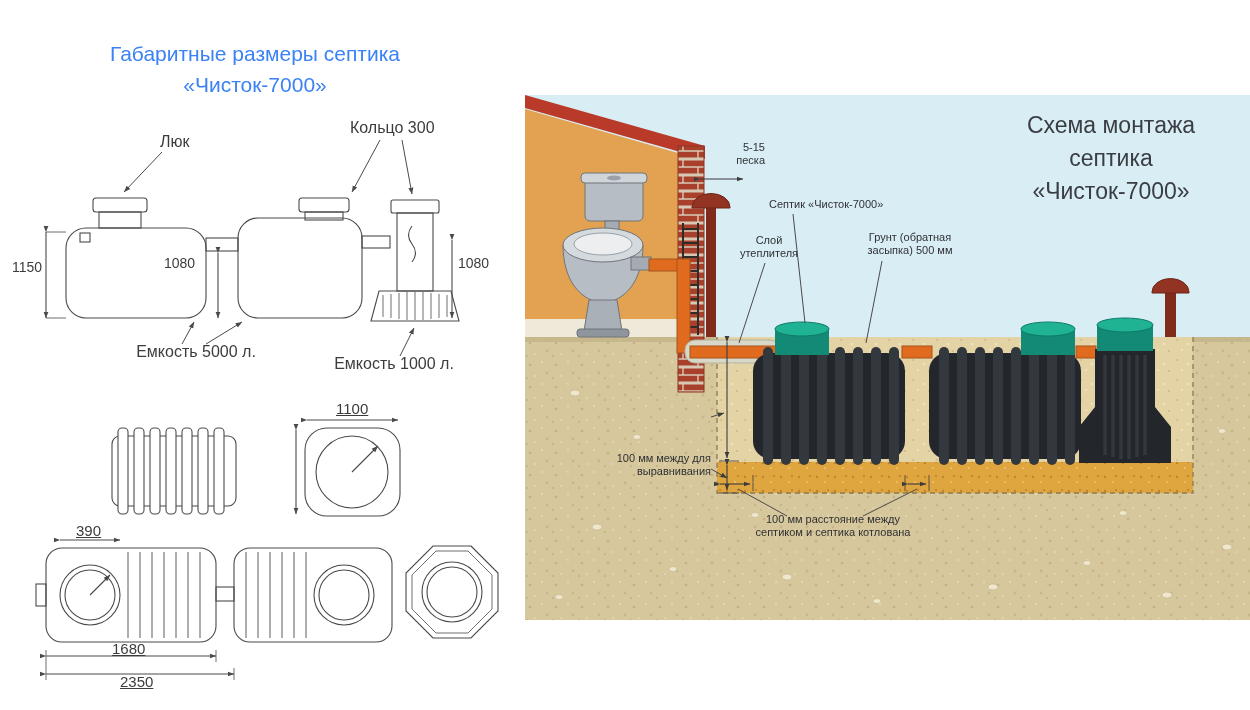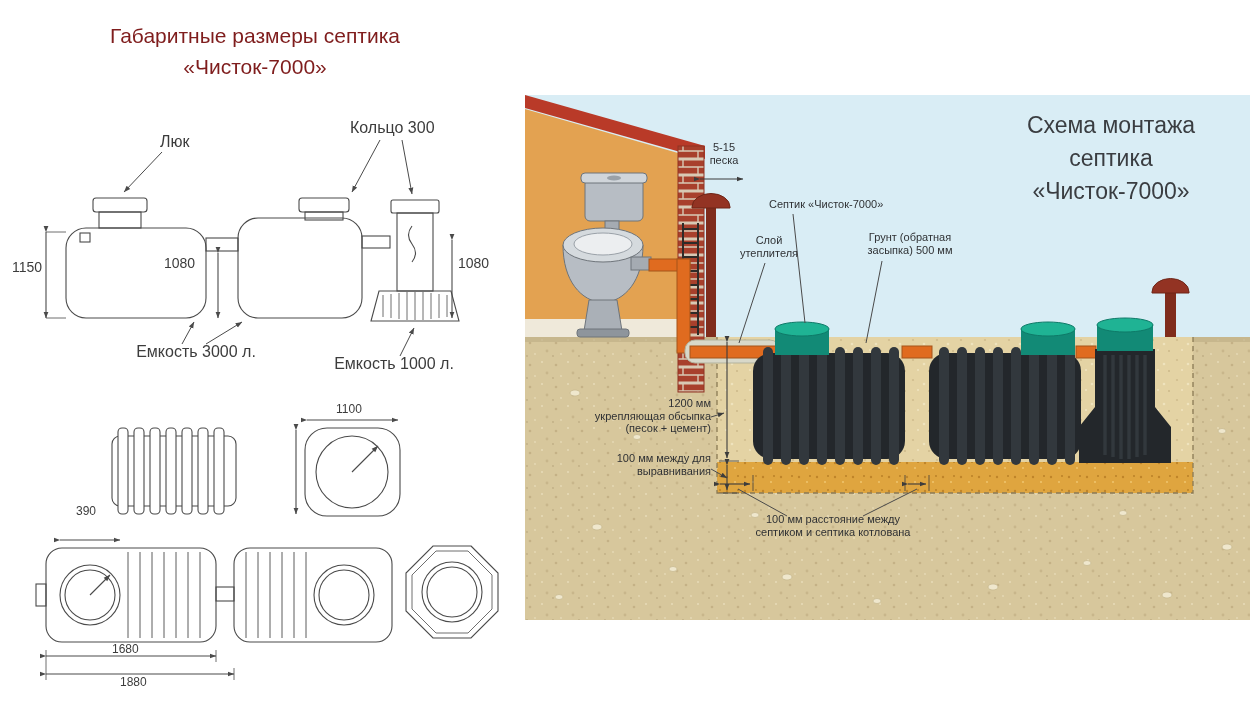--- a/index.html
+++ b/index.html
@@ -2,26 +2,26 @@
 <html><head>
 <meta charset="utf-8">
 <style>
   html,body{margin:0;padding:0;background:#ffffff;}
   .canvas{
     position:relative;width:1250px;height:710px;background:#ffffff;overflow:hidden;
     font-family:"Liberation Sans", sans-serif;color:#3c3c3c;
   }
   .abs{position:absolute;}
   
-  .ltitle{position:absolute;left:40px;top:20px;width:430px;text-align:center;
-    color:#7f1d1d;font-size:21px;line-height:31px;font-weight:500;}
+  .ltitle{position:absolute;left:40px;top:38px;width:430px;text-align:center;
+    color:#3b82f6;font-size:21px;line-height:31px;font-weight:500;}
   .ltitle span{display:block;}
   .lbl{position:absolute;font-size:16px;line-height:12px;color:#3c3c3c;}
   .dim{position:absolute;font-size:14px;line-height:11px;color:#3c3c3c;}
-  .dim-sm{font-size:12px;line-height:10px;}
+  .dim-sm{font-size:15px;line-height:10px;text-decoration:underline;}
   .ctr{text-align:center;}
   .rgt{text-align:right;}
   
   .right-panel{position:absolute;left:525px;top:95px;width:725px;height:525px;border-radius:21px;}
   .rtitle{position:absolute;left:430px;top:14px;width:312px;text-align:center;
     color:#3a3d41;font-size:23px;line-height:33px;font-weight:500;}
   .rtitle span{display:block;}
   .rlbl{position:absolute;font-size:11px;line-height:12.5px;color:#2f3134;}
   .rlbl span{display:block;}
   svg{display:block;}
@@ -138,26 +138,26 @@
           <line x1="46" y1="674" x2="234" y2="674" marker-start="url(#ah)" marker-end="url(#ah)"></line>
         </g>
       </g>
     </svg>
 
     <div class="lbl" style="left:160px;top:136px;">Люк</div>
     <div class="lbl" style="left:350px;top:122px;">Кольцо 300</div>
     <div class="dim rgt" style="left:8px;top:262px;width:34px;">1150</div>
     <div class="dim" style="left:164px;top:258px;">1080</div>
     <div class="dim" style="left:458px;top:258px;">1080</div>
-    <div class="lbl ctr" style="left:132px;top:346px;width:128px;">Емкость 3000 л.</div>
+    <div class="lbl ctr" style="left:132px;top:346px;width:128px;">Емкость 5000 л.</div>
     <div class="lbl ctr" style="left:330px;top:358px;width:128px;">Емкость 1000 л.</div>
     <div class="dim dim-sm" style="left:336px;top:404px;">1100</div>
-    <div class="dim dim-sm" style="left:76px;top:506px;">390</div>
+    <div class="dim dim-sm" style="left:76px;top:526px;">390</div>
     <div class="dim dim-sm" style="left:112px;top:644px;">1680</div>
-    <div class="dim dim-sm" style="left:120px;top:677px;">1880</div>
+    <div class="dim dim-sm" style="left:120px;top:677px;">2350</div>
   </section>
 
   <section class="right-panel">
 
     <svg class="abs" style="left:0;top:0;" width="725" height="525" viewBox="0 0 725 525">
       <defs>
         <marker id="ar" markerWidth="8" markerHeight="7" refX="6.4" refY="3" orient="auto" markerUnits="userSpaceOnUse">
           <path d="M0,0.5 L6.6,3 L0,5.5 z" fill="#3c3c3c"></path>
         </marker>
         <pattern id="sand" width="26" height="22" patternUnits="userSpaceOnUse">
@@ -326,42 +326,37 @@
         <line x1="186" y1="374" x2="202" y2="383" marker-end="url(#ar)"></line>
       </g>
     </svg>
 
     <div class="rtitle">
       <span>Схема монтажа</span>
       <span>септика</span>
       <span>«Чисток-7000»</span>
     </div>
 
-    <div class="rlbl ctr" style="left:167px;top:46px;width:64px;">
+    <div class="rlbl ctr" style="left:176px;top:46px;width:64px;text-align:right;">
       <span>5-15</span>
       <span>песка</span>
     </div>
 
     <div class="rlbl" style="left:244px;top:103px;width:190px;">Септик «Чисток-7000»</div>
 
     <div class="rlbl ctr" style="left:206px;top:139px;width:76px;">
       <span>Слой</span>
       <span>утеплителя</span>
     </div>
 
     <div class="rlbl" style="left:330px;top:136px;width:110px;text-align:center;">
       <span>Грунт (обратная</span>
       <span>засыпка) 500 мм</span>
     </div>
 
-    <div class="rlbl rgt" style="left:56px;top:302px;width:130px;">
-      <span>1200 мм</span>
-      <span>укрепляющая обсыпка</span>
-      <span>(песок + цемент)</span>
-    </div>
 
     <div class="rlbl rgt" style="left:56px;top:357px;width:130px;">
       <span>100 мм между для</span>
       <span>выравнивания</span>
     </div>
 
     <div class="rlbl ctr" style="left:222px;top:418px;width:172px;">
       <span>100 мм расстояние между</span>
       <span>септиком и септика котлована</span>
     </div>

